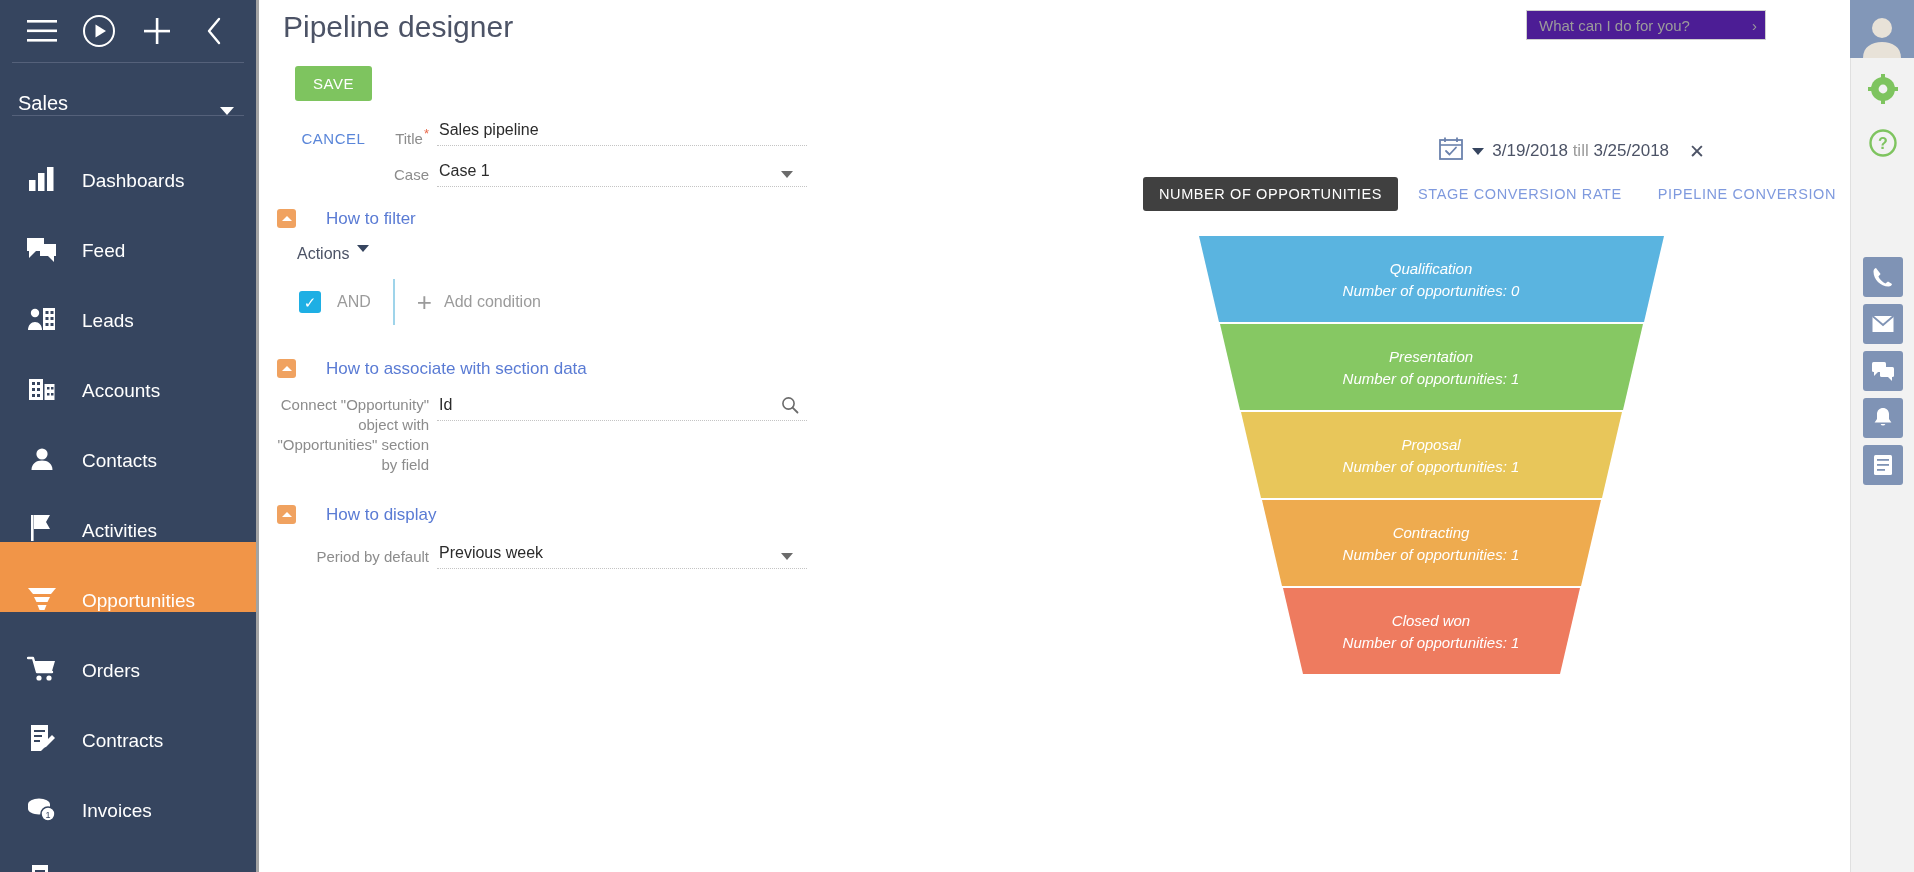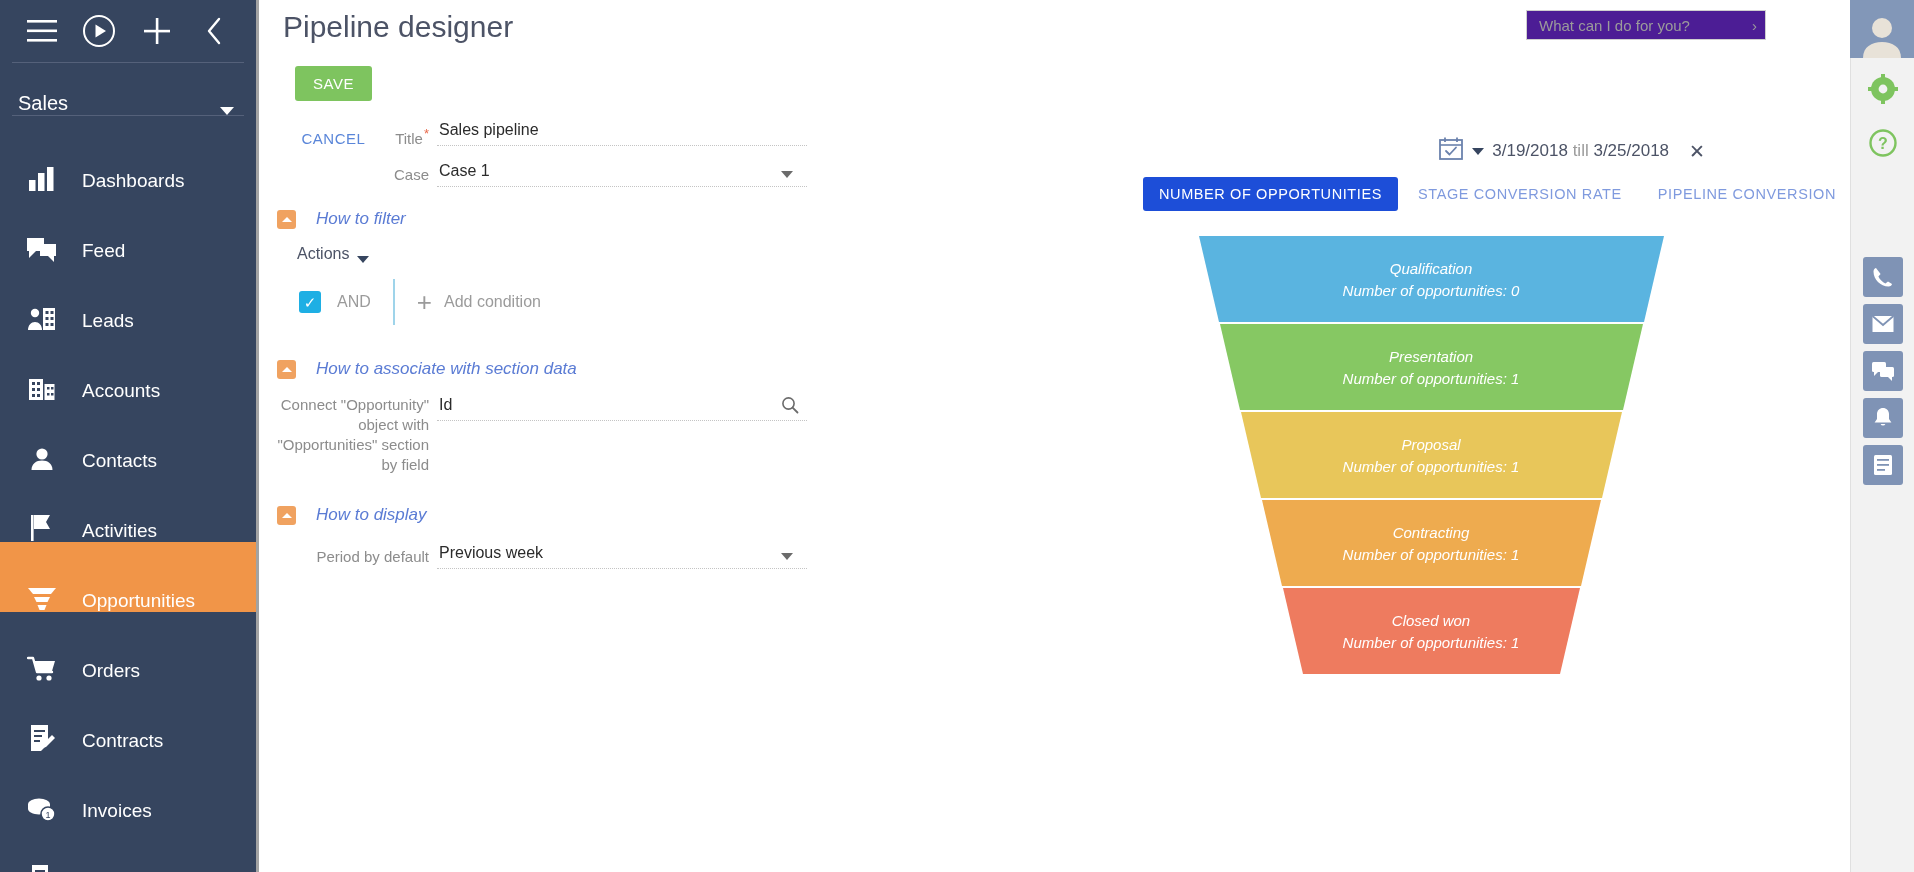--- a/index.html
+++ b/index.html
@@ -77,29 +77,29 @@
     font-size: 16px; color: #2b2b2b; padding: 3px 22px 6px 2px; min-height: 26px;
   }
   .ctrl-caret {
     position: absolute; right: 14px; top: 12px;
     width: 0; height: 0; border-left: 6px solid transparent; border-right: 6px solid transparent;
     border-top: 7px solid #6b6b6b; cursor: pointer;
   }
   .ctrl-search { position: absolute; right: 8px; top: 3px; cursor: pointer; }
 
   
-  .group-head { display: flex; align-items: center; gap: 20px; margin: 22px 0 0 18px; font-style: italic; }
+  .group-head { display: flex; align-items: flex-start; gap: 30px; margin: 22px 0 0 18px; }
   .collapse-box {
     width: 19px; height: 19px; background: #f0a260; border-radius: 3px;
     display: flex; align-items: center; justify-content: center; cursor: pointer;
   }
   .chev-up { width:0;height:0;border-left:5px solid transparent;border-right:5px solid transparent;border-bottom:5px solid #fff; }
   .group-title { color: #5a7bd4; font-size: 17px; cursor: pointer; }
 
-  .actions-dd { margin: 16px 0 0 38px; display: flex; align-items: flex-end; gap: 8px;
+  .actions-dd { margin: 16px 0 0 38px; display: flex; align-items: flex-start; gap: 8px;
                 color: #4c5366; font-size: 16px; cursor: pointer; }
   .actions-dd .caret { width:0;height:0;border-left:6px solid transparent;border-right:6px solid transparent;border-top:7px solid #36455f; }
 
   .cond-row { display: flex; align-items: center; margin: 16px 0 0 40px; height: 46px; }
   .chk {
     width: 22px; height: 22px; background: #1eafe4; border-radius: 3px; cursor: pointer;
     display: flex; align-items: center; justify-content: center; color: #fff; font-size: 15px; line-height: 1;
   }
   .and-label { color: #9b9b9b; font-size: 16px; margin-left: 16px; }
   .vrule { width: 2px; height: 46px; background: #9fd4ea; margin-left: 22px; }
@@ -113,21 +113,21 @@
   .date-caret { width:0;height:0;border-left:6px solid transparent;border-right:6px solid transparent;border-top:7px solid #36455f; cursor:pointer; }
   .date-text { font-size: 17px; color: #4c5366; margin-left: 0; }
   .date-text .till { color: #9b9b9b; }
   .x-close { margin-left: 12px; color: #4c5366; font-size: 19px; cursor: pointer; line-height: 1; }
 
   .tabs { position: absolute; left: 44px; top: 177px; display: flex; align-items: center; gap: 4px; }
   .tab {
     font-size: 14.5px; letter-spacing: .6px; padding: 9px 16px; color: #7f9ade; cursor: pointer;
     border-radius: 3px; white-space: nowrap;
   }
-  .tab.active { background: #1d4ed8; color: #ffffff; }
+  .tab.active { background: #404040; color: #ffffff; }
 
   .funnel { position: absolute; left: 0; top: 236px; width: 680px; height: 520px; font-style: italic; }
 
   
   .rail { width: 64px; flex: 0 0 64px; background: #f2f2f2; border-left: 1px solid #e0e0e0; position: relative; }
   .rail-ico { width: 64px; height: 54px; display: flex; align-items: center; justify-content: center; cursor: pointer; }
   .rail-group { position: absolute; top: 250px; left: 0; width: 64px; }
   .rail-tile {
     width: 40px; height: 40px; background: #7f93b5; border-radius: 3px; margin: 7px auto;
     display: flex; align-items: center; justify-content: center; cursor: pointer;

